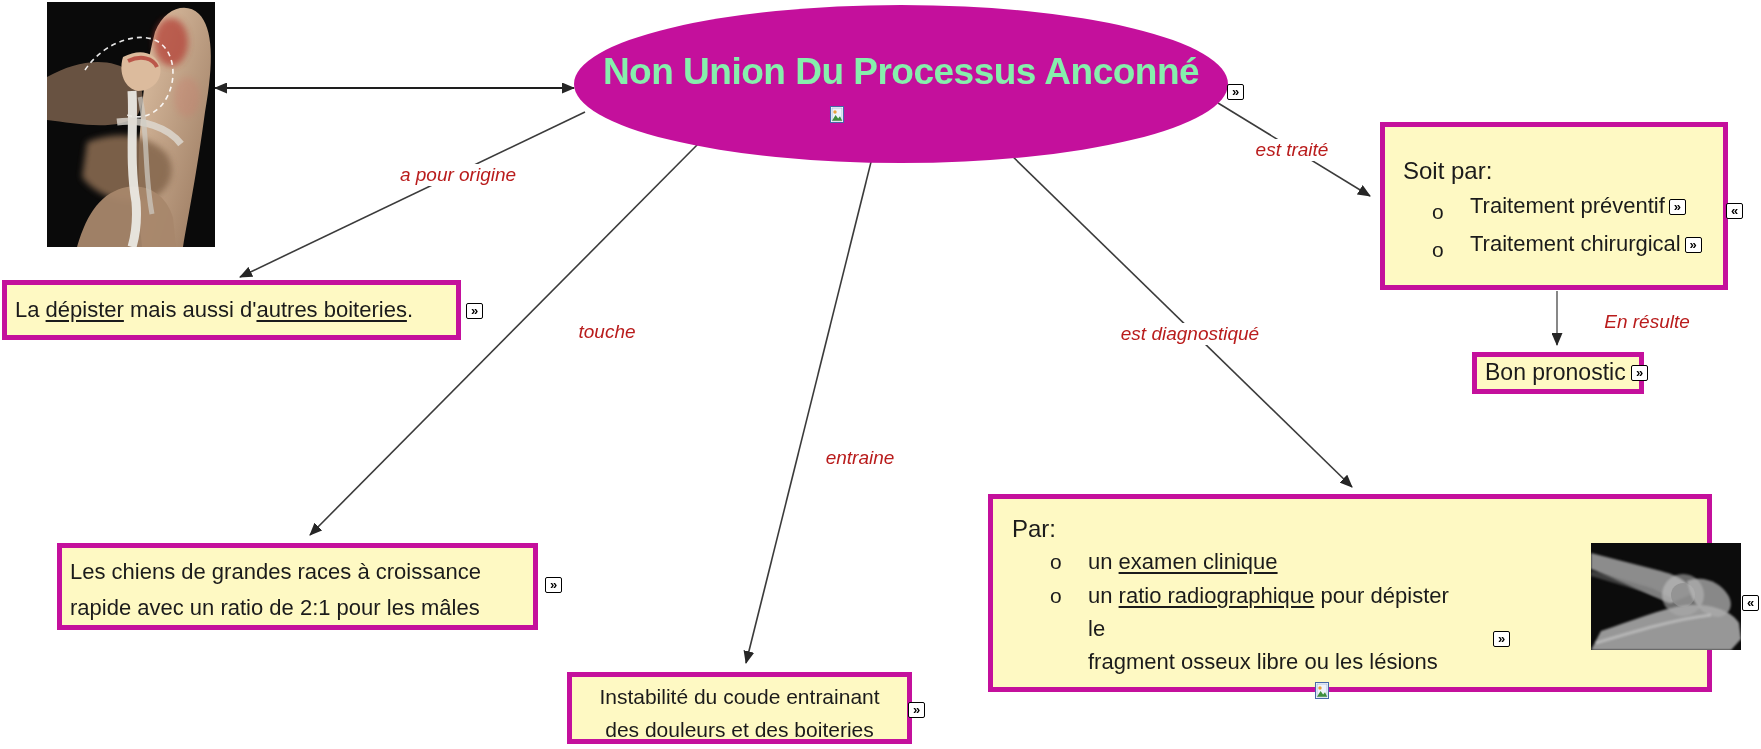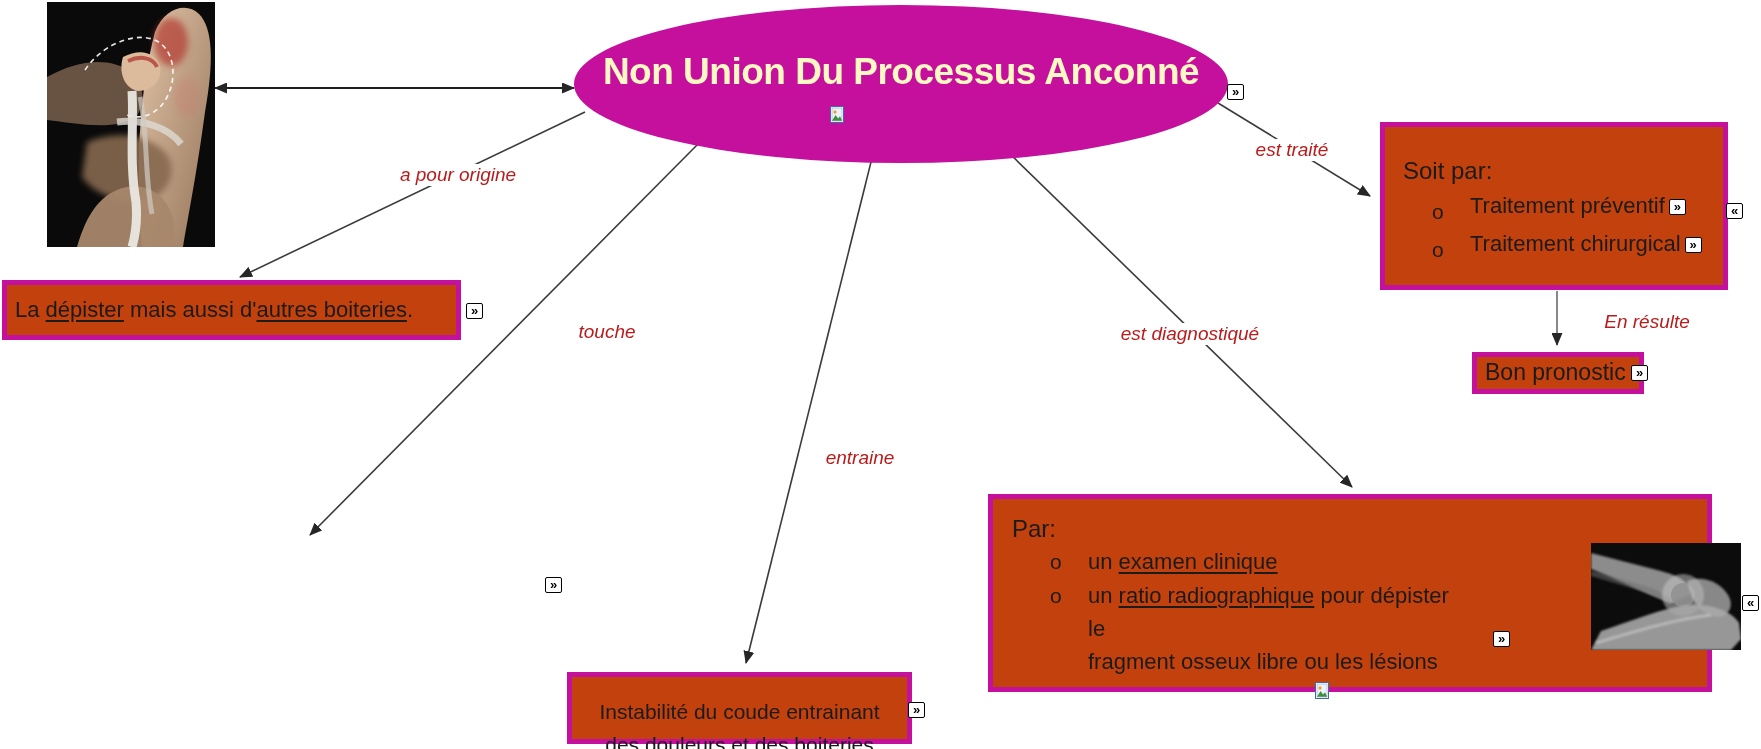--- a/index.html
+++ b/index.html
@@ -8,44 +8,44 @@
     font-family:"Liberation Sans",sans-serif;color:#1b1b1b;
   }
   svg.edges{position:absolute;left:0;top:0;z-index:1;}
   .img-node{position:absolute;z-index:2;}
   .ellipse{
     position:absolute;left:574px;top:5px;width:654px;height:158px;border-radius:50%;
     background:#c4109c;z-index:3;
   }
   .ellipse .title{
     position:absolute;left:0;right:0;top:46px;text-align:center;
-    color:#fef9c3;font-weight:bold;font-size:37px;letter-spacing:-0.5px;white-space:nowrap;
+    color:#86efac;font-weight:bold;font-size:37px;letter-spacing:-0.5px;white-space:nowrap;
   }
   .pic-icon{position:absolute;display:inline-block;line-height:0;z-index:6;}
   .elabel{
     position:absolute;transform:translate(-50%,-50%);background:#fff;color:#b91c1c;
     font-style:italic;font-size:19px;line-height:22px;padding:0 5px;white-space:nowrap;z-index:4;
   }
   .box{
-    position:absolute;background:#c2410c;border:5px solid #c4109c;box-sizing:border-box;z-index:5;
+    position:absolute;background:#fef9c3;border:5px solid #c4109c;box-sizing:border-box;z-index:5;
   }
   .res{
     position:absolute;width:17px;height:16px;background:#fff;border:1.5px solid #000;border-radius:2px;
     box-sizing:border-box;display:flex;align-items:center;justify-content:center;
     font-size:13px;font-weight:bold;color:#000;line-height:1;z-index:6;padding-bottom:2px;
   }
   .res.inline{position:static;display:inline-flex;vertical-align:middle;margin-left:4px;}
   .u{text-decoration:underline;text-underline-offset:3px;}
   
   .b-genetique{left:2px;top:280px;width:459px;height:60px;display:flex;align-items:center;}
   .b-genetique .txt{padding-left:8px;font-size:22px;white-space:nowrap;}
   
   .b-chiens{left:57px;top:543px;width:481px;height:87px;padding:6px 8px;font-size:22px;line-height:36px;}
   
-  .b-instab{left:567px;top:672px;width:345px;height:72px;text-align:center;font-size:21px;line-height:33px;padding-top:18px;}
+  .b-instab{left:567px;top:672px;width:345px;height:72px;text-align:center;font-size:21px;line-height:33px;padding-top:3px;}
   
   .b-par{left:988px;top:494px;width:724px;height:198px;font-size:22px;}
   .b-par .heading{margin:16px 0 2px 19px;font-size:24px;}
   .b-par .item{position:relative;padding-left:95px;line-height:33px;margin-top:1px;width:470px;box-sizing:border-box;}
   .b-par .bullet,.b-trait .bullet{position:absolute;left:57px;top:0;font-size:21px;}
   
   .b-trait{left:1380px;top:122px;width:348px;height:168px;font-size:22px;}
   .b-trait .heading{margin:30px 0 2px 18px;font-size:24px;}
   .b-trait .item{position:relative;padding-left:85px;line-height:38px;white-space:nowrap;}
   .b-trait .bullet{left:47px;top:6px;}
@@ -120,20 +120,24 @@
   <div class="elabel" style="left:860px;top:458px;">entraine</div>
   <div class="elabel" style="left:1190px;top:334px;">est diagnostiqué</div>
   <div class="elabel" style="left:1292px;top:150px;">est traité</div>
   <div class="elabel" style="left:1647px;top:322px;">En résulte</div>
 
   <div class="box b-genetique">
     <div class="txt"><span>La </span><span class="u">dépister</span><span> mais aussi d'</span><span class="u">autres boiteries</span><span>.</span></div>
   </div>
   <span class="res" style="left:466px;top:303px;">»</span>
 
+  <div class="box b-chiens">
+    <div>Les chiens de grandes races à croissance</div>
+    <div>rapide avec un ratio de 2:1 pour les mâles</div>
+  </div>
   <span class="res" style="left:545px;top:577px;">»</span>
 
   <div class="box b-instab">
     <div>Instabilité du coude entrainant</div>
     <div>des douleurs et des boiteries</div>
   </div>
   <span class="res" style="left:908px;top:702px;">»</span>
 
   <div class="box b-par">
     <div class="heading">Par:</div>

